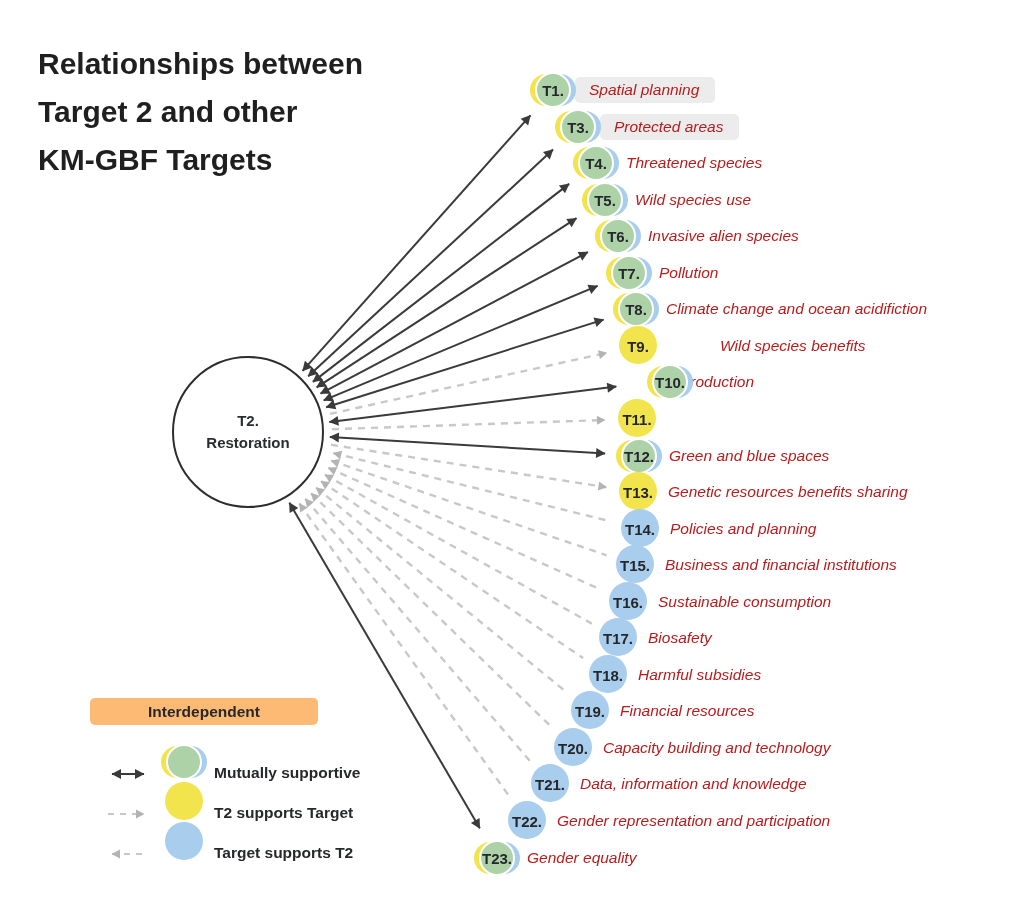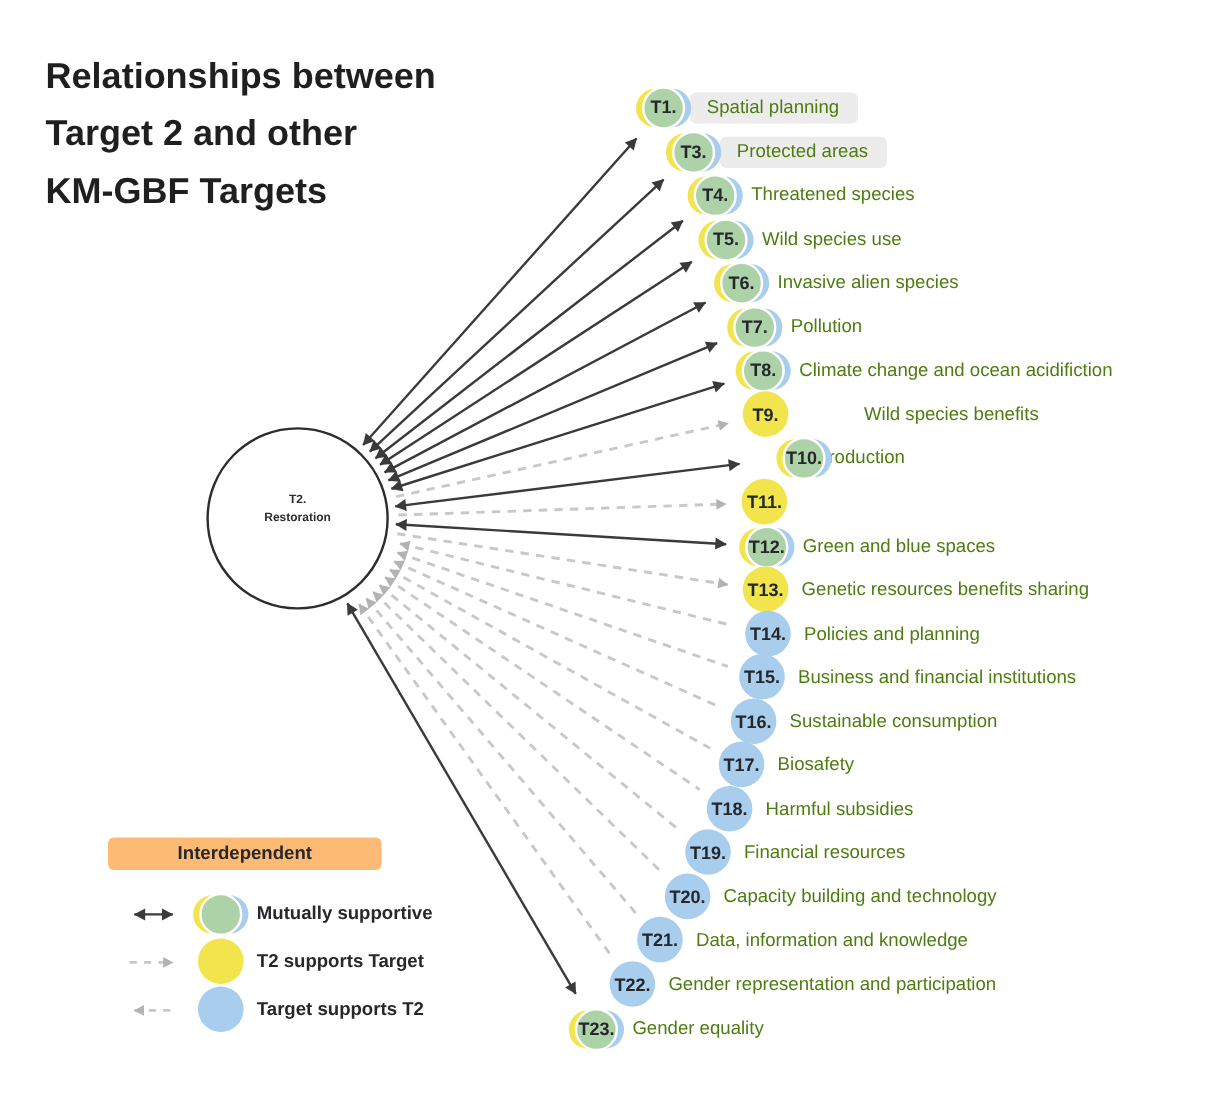--- a/index.html
+++ b/index.html
@@ -8,43 +8,43 @@
   #stage{position:absolute;inset:0;width:1024px;height:919px;}
   #diagram-svg{position:absolute;left:0;top:0;z-index:1;}
   #rows-layer,#static-layer{position:absolute;left:0;top:0;width:100%;height:100%;z-index:2;pointer-events:none;}
 
   
   .title{position:absolute;left:38px;top:40px;font-weight:700;color:#1f1f1f;
          font-size:30px;line-height:48px;letter-spacing:0px;}
 
   
   .center-text{position:absolute;width:160px;text-align:center;
-               font-weight:700;font-size:10px;line-height:1.45;color:#2b2d30;z-index:2;}
+               font-weight:700;font-size:15px;line-height:1.45;color:#2b2d30;z-index:2;}
 
   
   .badge{position:absolute;width:46px;height:36px;}
   .badge .c{position:absolute;border-radius:50%;}
   .badge .y-cres{width:32px;height:32px;left:0;top:2px;background:#f2e44d;}
   .badge .b-cres{width:32px;height:32px;right:0;top:2px;background:#a9cdec;}
   .badge .g-main{width:32px;height:32px;left:5px;top:0px;background:#aed2a8;border:2px solid #ffffff;}
   .badge .y-full{width:38px;height:38px;left:4px;top:-2px;background:#f2e44d;}
   .badge .b-full{width:38px;height:38px;left:4px;top:-2px;background:#a9cdec;}
   .badge .badge-id{position:absolute;left:0;right:0;top:50%;transform:translateY(-50%);
          text-align:center;font-weight:700;font-size:15px;color:#24272b;}
 
   
   .row-label{position:absolute;transform:translateY(-50%);white-space:nowrap;
-             font-size:15.5px;color:#4d7c0f;}
+             font-size:15.5px;color:#b91c1c;font-style:italic;}
   .row-label.highlight{background:#ececec;border-radius:5px;padding:4px 16px 4px 14px;}
 
   
   .legend-pill{position:absolute;left:90px;top:698px;width:228px;height:27px;background:#fdba74;
                border-radius:5px;display:flex;align-items:center;justify-content:center;
                font-weight:700;font-size:15.5px;color:#26282b;}
-  .legend-row{position:absolute;left:100px;height:40px;display:flex;align-items:center;}
+  .legend-row{position:absolute;left:100px;height:40px;display:flex;align-items:flex-end;}
   .legend-arrow{width:56px;height:16px;flex:0 0 auto;}
   .legend-badge-slot{width:52px;height:40px;position:relative;flex:0 0 auto;margin-left:2px;}
   .legend-badge-slot .badge{left:3px;top:2px;}
   .legend-label{font-weight:700;font-size:15.5px;color:#26282b;margin-left:4px;white-space:nowrap;}
 </style>
 </head>
 <body>
 
 <div id="stage">
 

